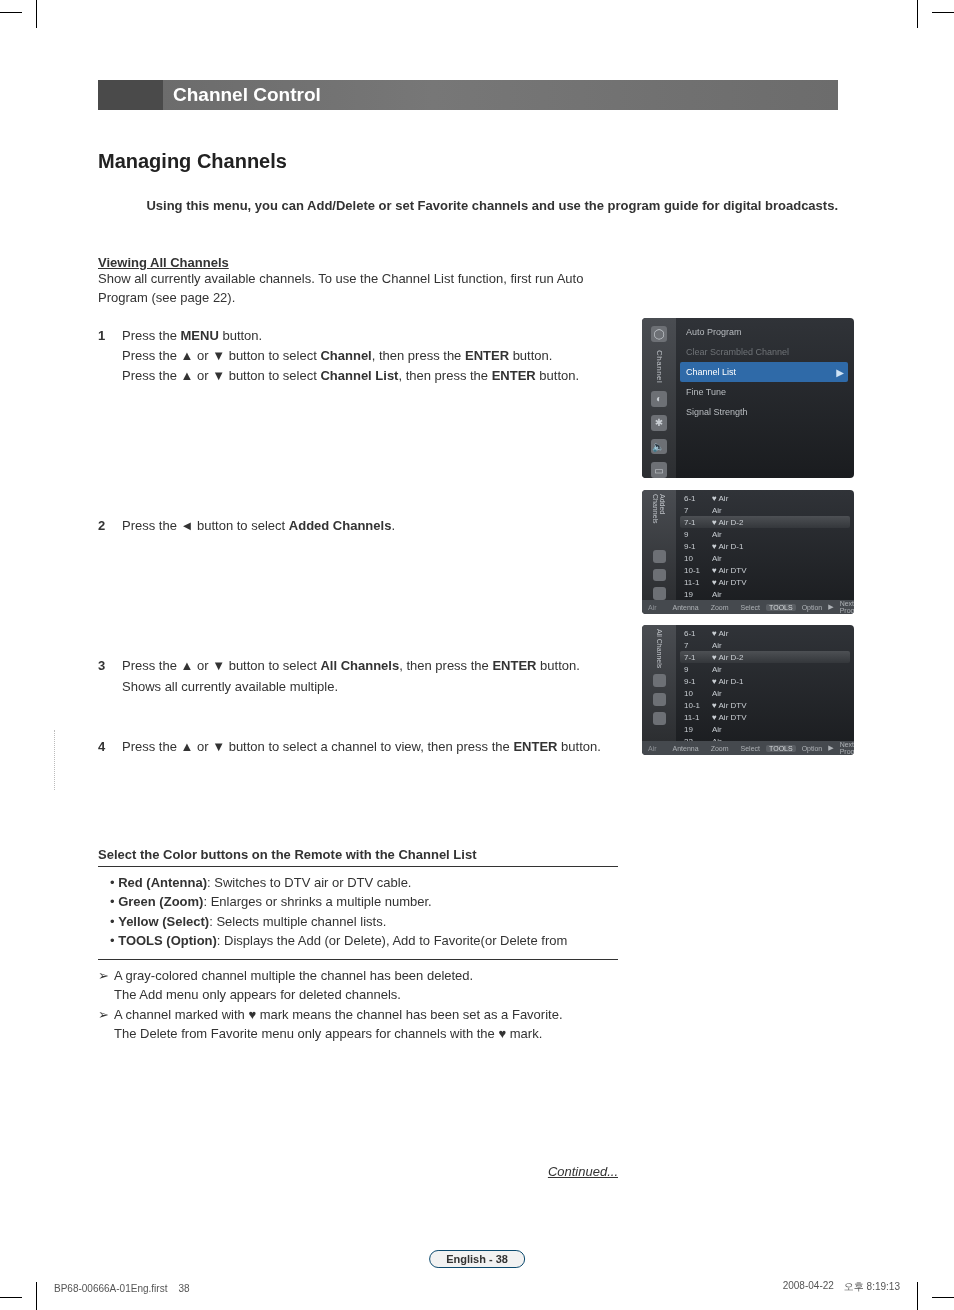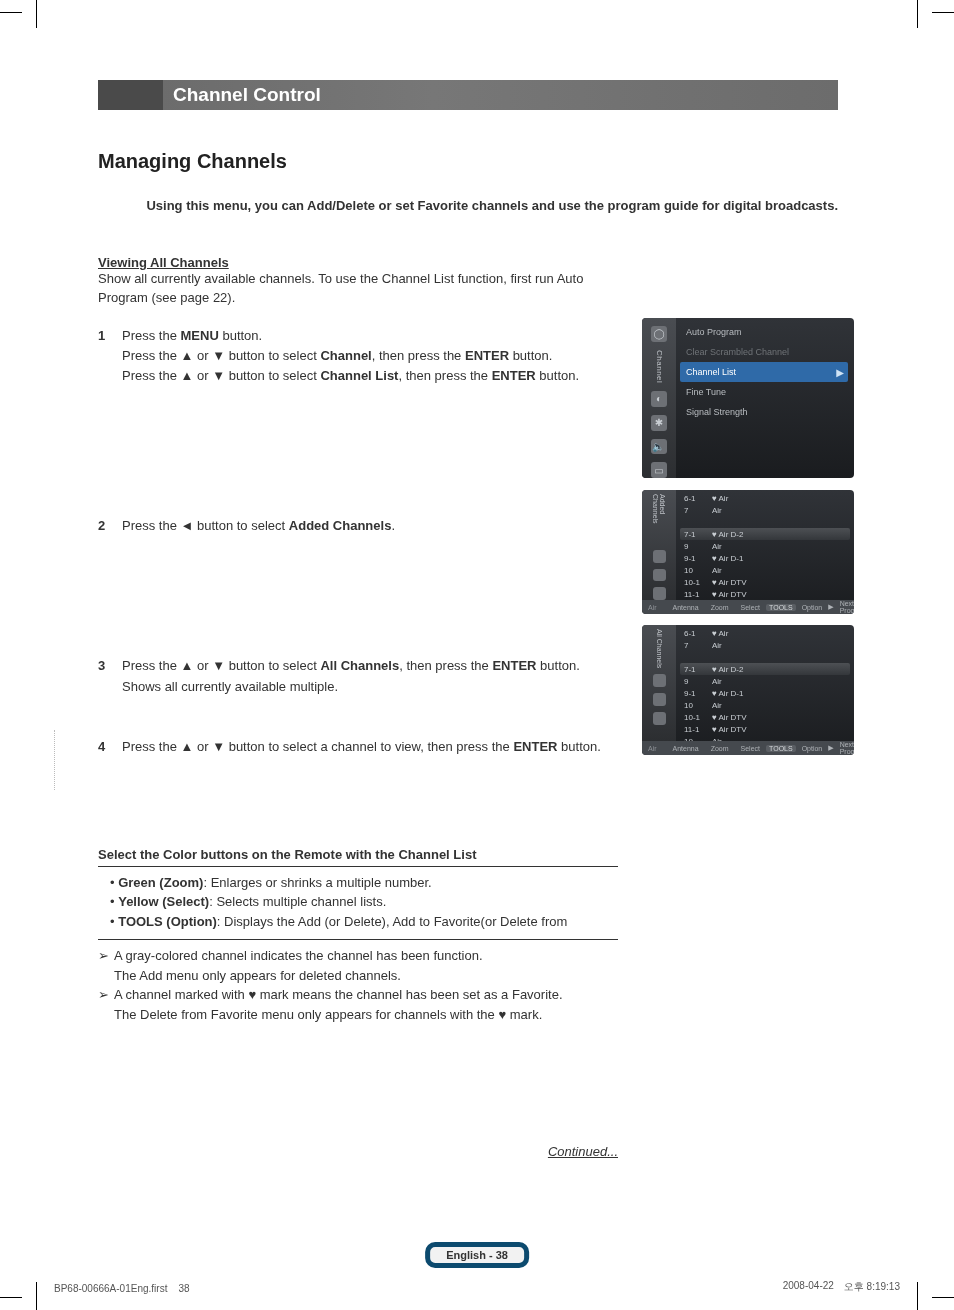--- a/index.html
+++ b/index.html
@@ -131,21 +131,21 @@
   }
 
   .page-lang {
     position: absolute;
     left: 50%;
     bottom: 42px;
     transform: translateX(-50%);
     font-size: 11px;
     font-weight: bold;
     color: #333;
-    border: 5px solid #0c4a6e;
+    border: 1px solid #0c4a6e;
     border-radius: 10px;
     padding: 2px 16px;
     background:#f2f2f2;
   }
   .footer-left {
     position:absolute;
     left:54px; bottom:16px;
     font-size:10px; color:#555;
   }
   .footer-right {
@@ -207,21 +207,20 @@
   }
   .osd .list .row {
     display:flex; height:12px; align-items:center;
     color:#c9ced3; font-size:8px;
   }
   .osd .list .row .c1 { width:28px; padding-left:4px; }
   .osd .list .row .c2 { flex:1; }
   .osd .list .row.sel {
     background: linear-gradient(#4d5054, #34373b);
     border-radius:2px;
-    margin-top:12px;
   }
   .osd .legend {
     position:absolute; left:0; right:0; bottom:0; height:14px;
     background:#45494e; color:#aeb2b6; font-size:7px;
     display:flex; align-items:center; gap:6px; padding:0 6px;
   }
   .osd .legend .tag {
     background:#5a5e63; color:#d3d6d9; font-size:7px;
     padding:0 3px; border-radius:2px;
   }
@@ -319,30 +318,31 @@
       <div class="step-num">4</div>
       <div class="step-body">
         <span>Press the ▲ or ▼ button to select a channel to view, then press the </span><b>ENTER</b><span> button.</span>
       </div>
     </div>
 
     <div style="height:80px;"></div>
 
     <div class="color-box-title">Select the Color buttons on the Remote with the Channel List</div>
     <div class="color-box">
+      <div class="row"><b>Red (Antenna)</b><span>: Switches to DTV air or DTV cable.</span></div>
       <div class="row"><b>Green (Zoom)</b><span>: Enlarges or shrinks a multiple number.</span></div>
       <div class="row"><b>Yellow (Select)</b><span>: Selects multiple channel lists.</span></div>
       <div class="row"><b>TOOLS (Option)</b><span>: Displays the Add (or Delete), Add to Favorite(or Delete from</span></div>
     </div>
 
     <div class="note-list">
       <div class="n">
         <div class="arrow">➢</div>
         <div class="txt">
-          <span>A gray-colored channel indicates the channel has been function.</span><br>
+          <span>A gray-colored channel multiple the channel has been deleted.</span><br>
           <span>The Add menu only appears for deleted channels.</span>
         </div>
       </div>
       <div class="n">
         <div class="arrow">➢</div>
         <div class="txt">
           <span>A channel marked with ♥ mark means the channel has been set as a Favorite.</span><br>
           <span>The Delete from Favorite menu only appears for channels with the ♥ mark.</span>
         </div>
       </div>

